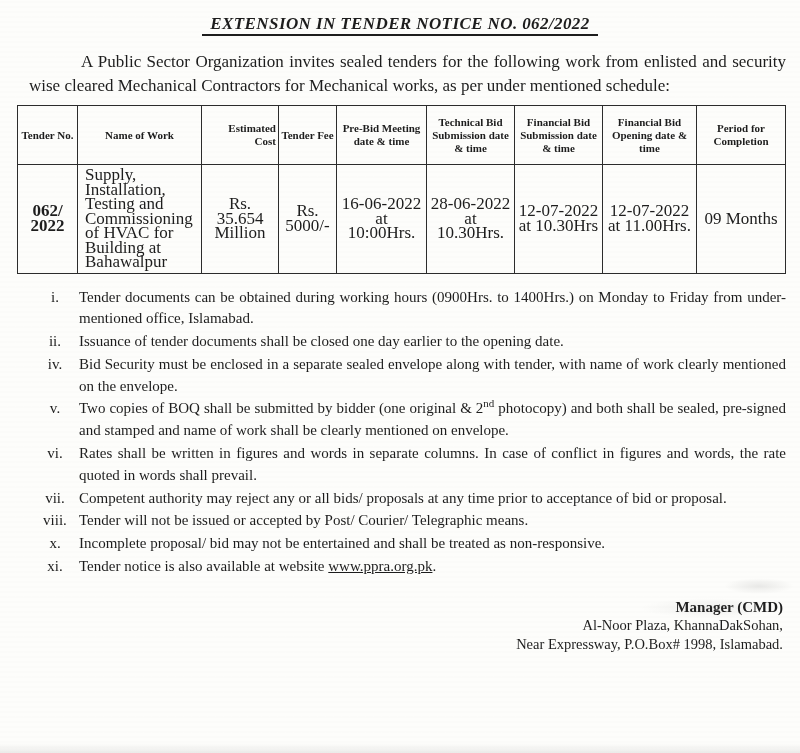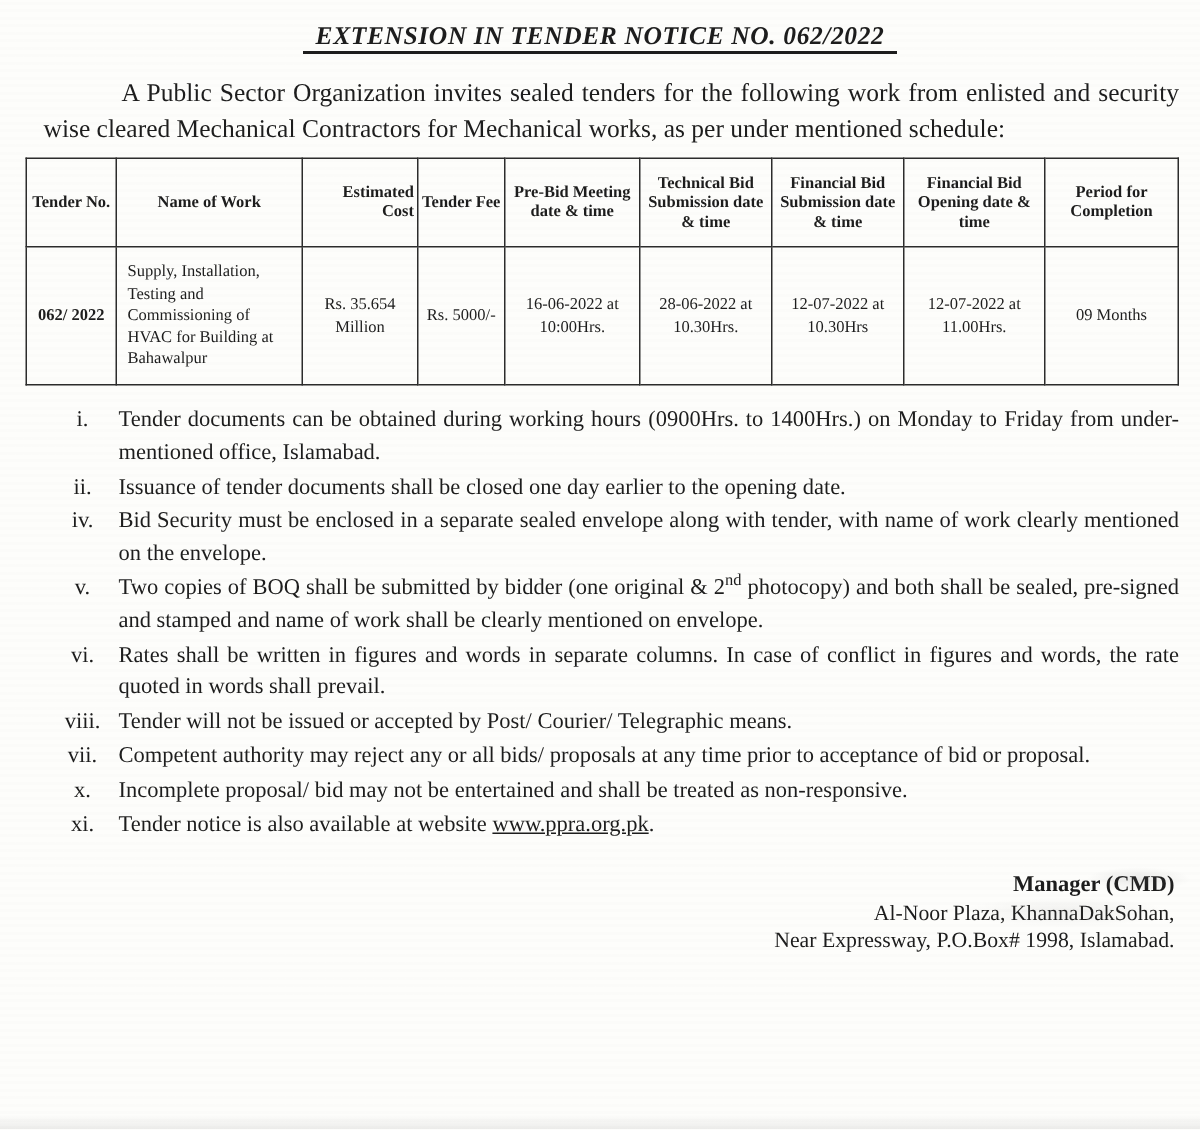--- a/index.html
+++ b/index.html
@@ -30,21 +30,21 @@
   table.schedule {
     border-collapse:collapse; table-layout:fixed;
     width:768px; margin-left:3px;
   }
   .schedule th, .schedule td { border:1.4px solid #2c2c2c; overflow:hidden; }
   .schedule th {
     font-size:11px; font-weight:bold; text-align:center;
     vertical-align:middle; padding:3px 2px; height:52px; line-height:13px;
   }
   .schedule td {
-    font-size:11px; text-align:center; vertical-align:middle;
+    font-size:17px; text-align:center; vertical-align:middle;
     padding:3px 3px; height:85px; line-height:14.5px;
   }
   .schedule th.al { text-align:right; padding-left:6px; }
   .schedule td.name { text-align:left; padding-left:7px; }
   .schedule td.bold { font-weight:bold; }
   .conditions { list-style:none; margin:13px 0 0 0; padding:0; font-size:15px; }
   .cond { display:flex; line-height:21.8px; margin-bottom:1px; }
   .num { flex:none; width:34px; margin-left:24px; text-align:center; }
   .txt { flex:1; margin-left:7px; text-align:justify; }
   .link { text-decoration:underline; }
@@ -129,26 +129,26 @@
       <span class="num">v.</span>
       <div class="txt">
         <span>Two copies of BOQ shall be submitted by bidder (one original &amp; 2</span><sup>nd</sup><span> photocopy) and both shall be sealed, pre-signed and stamped and name of work shall be clearly mentioned on envelope.</span>
       </div>
     </li>
     <li class="cond">
       <span class="num">vi.</span>
       <div class="txt"><span>Rates shall be written in figures and words in separate columns. In case of conflict in figures and words, the rate quoted in words shall prevail.</span></div>
     </li>
     <li class="cond">
+      <span class="num">vii.</span>
+      <div class="txt"><span>Competent authority may reject any or all bids/ proposals at any time prior to acceptance of bid or proposal.</span></div>
+    </li>
+    <li class="cond">
       <span class="num">viii.</span>
       <div class="txt"><span>Tender will not be issued or accepted by Post/ Courier/ Telegraphic means.</span></div>
-    </li>
-    <li class="cond">
-      <span class="num">vii.</span>
-      <div class="txt"><span>Competent authority may reject any or all bids/ proposals at any time prior to acceptance of bid or proposal.</span></div>
     </li>
     <li class="cond">
       <span class="num">x.</span>
       <div class="txt"><span>Incomplete proposal/ bid may not be entertained and shall be treated as non-responsive.</span></div>
     </li>
     <li class="cond">
       <span class="num">xi.</span>
       <div class="txt">
         <span>Tender notice is also available at website </span><span class="link">www.ppra.org.pk</span><span>.</span>
       </div>

